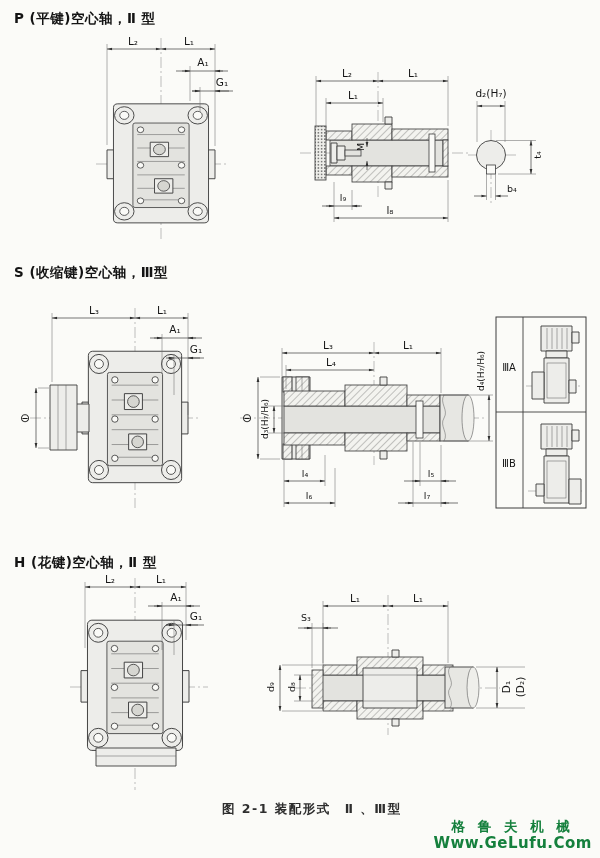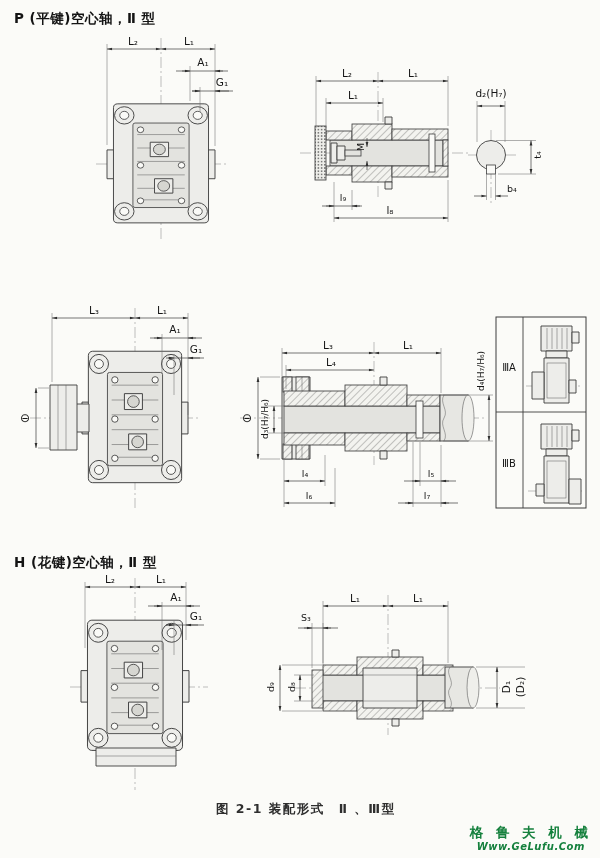--- a/index.html
+++ b/index.html
@@ -9,26 +9,26 @@
   }
   .sec-title{
     position:absolute;left:14px;font-size:13.5px;font-weight:600;color:#141414;
     letter-spacing:0.5px;white-space:nowrap;
   }
   #title-p{top:10px;}
   #title-s{top:264px;}
   #title-h{top:554px;}
   .fig{position:absolute;left:0;top:0;}
   .caption{
-    position:absolute;left:216px;top:801px;font-size:12.5px;font-weight:600;
+    position:absolute;left:222px;top:801px;font-size:12.5px;font-weight:600;
     color:#2e2e2e;letter-spacing:1.5px;white-space:nowrap;
   }
   .wm{position:absolute;right:8px;bottom:6px;text-align:center;color:#15803d;line-height:1.15;}
   .wm1{font-size:13.5px;font-weight:700;letter-spacing:4px;}
-  .wm2{font-size:10px;font-weight:700;letter-spacing:0.5px;font-style:italic;}
+  .wm2{font-size:15px;font-weight:700;letter-spacing:0.5px;}
 
   
   .ol   {fill:#ededea;stroke:#3d3d3d;stroke-width:0.9;stroke-linejoin:round;}
   .ol2  {fill:#e3e3df;stroke:#3d3d3d;stroke-width:0.8;}
   .rod  {fill:#e7e7e3;stroke:#3d3d3d;stroke-width:0.9;}
   .cap  {fill:#efefeb;stroke:#5a5a5a;stroke-width:0.6;}
   .hp   {fill:url(#hat);stroke:#3d3d3d;stroke-width:0.85;}
   .dp   {fill:url(#dot);stroke:#3d3d3d;stroke-width:0.85;}
   .wht  {fill:#fafaf7;stroke:#3d3d3d;stroke-width:0.8;}
   .scr  {fill:#d6d6d1;stroke:#3d3d3d;stroke-width:0.8;}
@@ -44,20 +44,21 @@
   text.md {font-size:9.5px;}
   text.th {font-size:12px;}
   text.rn {font-size:10px;}
 </style>
 </head>
 <body>
 
 <div class="page">
 
   <div class="sec-title" id="title-p">P (平键)空心轴，Ⅱ 型</div>
+  <div class="sec-title" id="title-s">S (收缩键)空心轴，Ⅲ型</div>
   <div class="sec-title" id="title-h">H (花键)空心轴，Ⅱ 型</div>
 
   <svg class="fig" width="600" height="858" viewBox="0 0 600 858">
     <defs>
       <pattern id="hat" width="5" height="5" patternUnits="userSpaceOnUse" patternTransform="rotate(45)">
         <rect width="5" height="5" fill="#f3f3ef"></rect>
         <line x1="0" y1="0" x2="0" y2="5" stroke="#707070" stroke-width="0.8"></line>
       </pattern>
       <pattern id="dot" width="3.2" height="3.2" patternUnits="userSpaceOnUse">
         <rect width="3.2" height="3.2" fill="#eeeeea"></rect>

